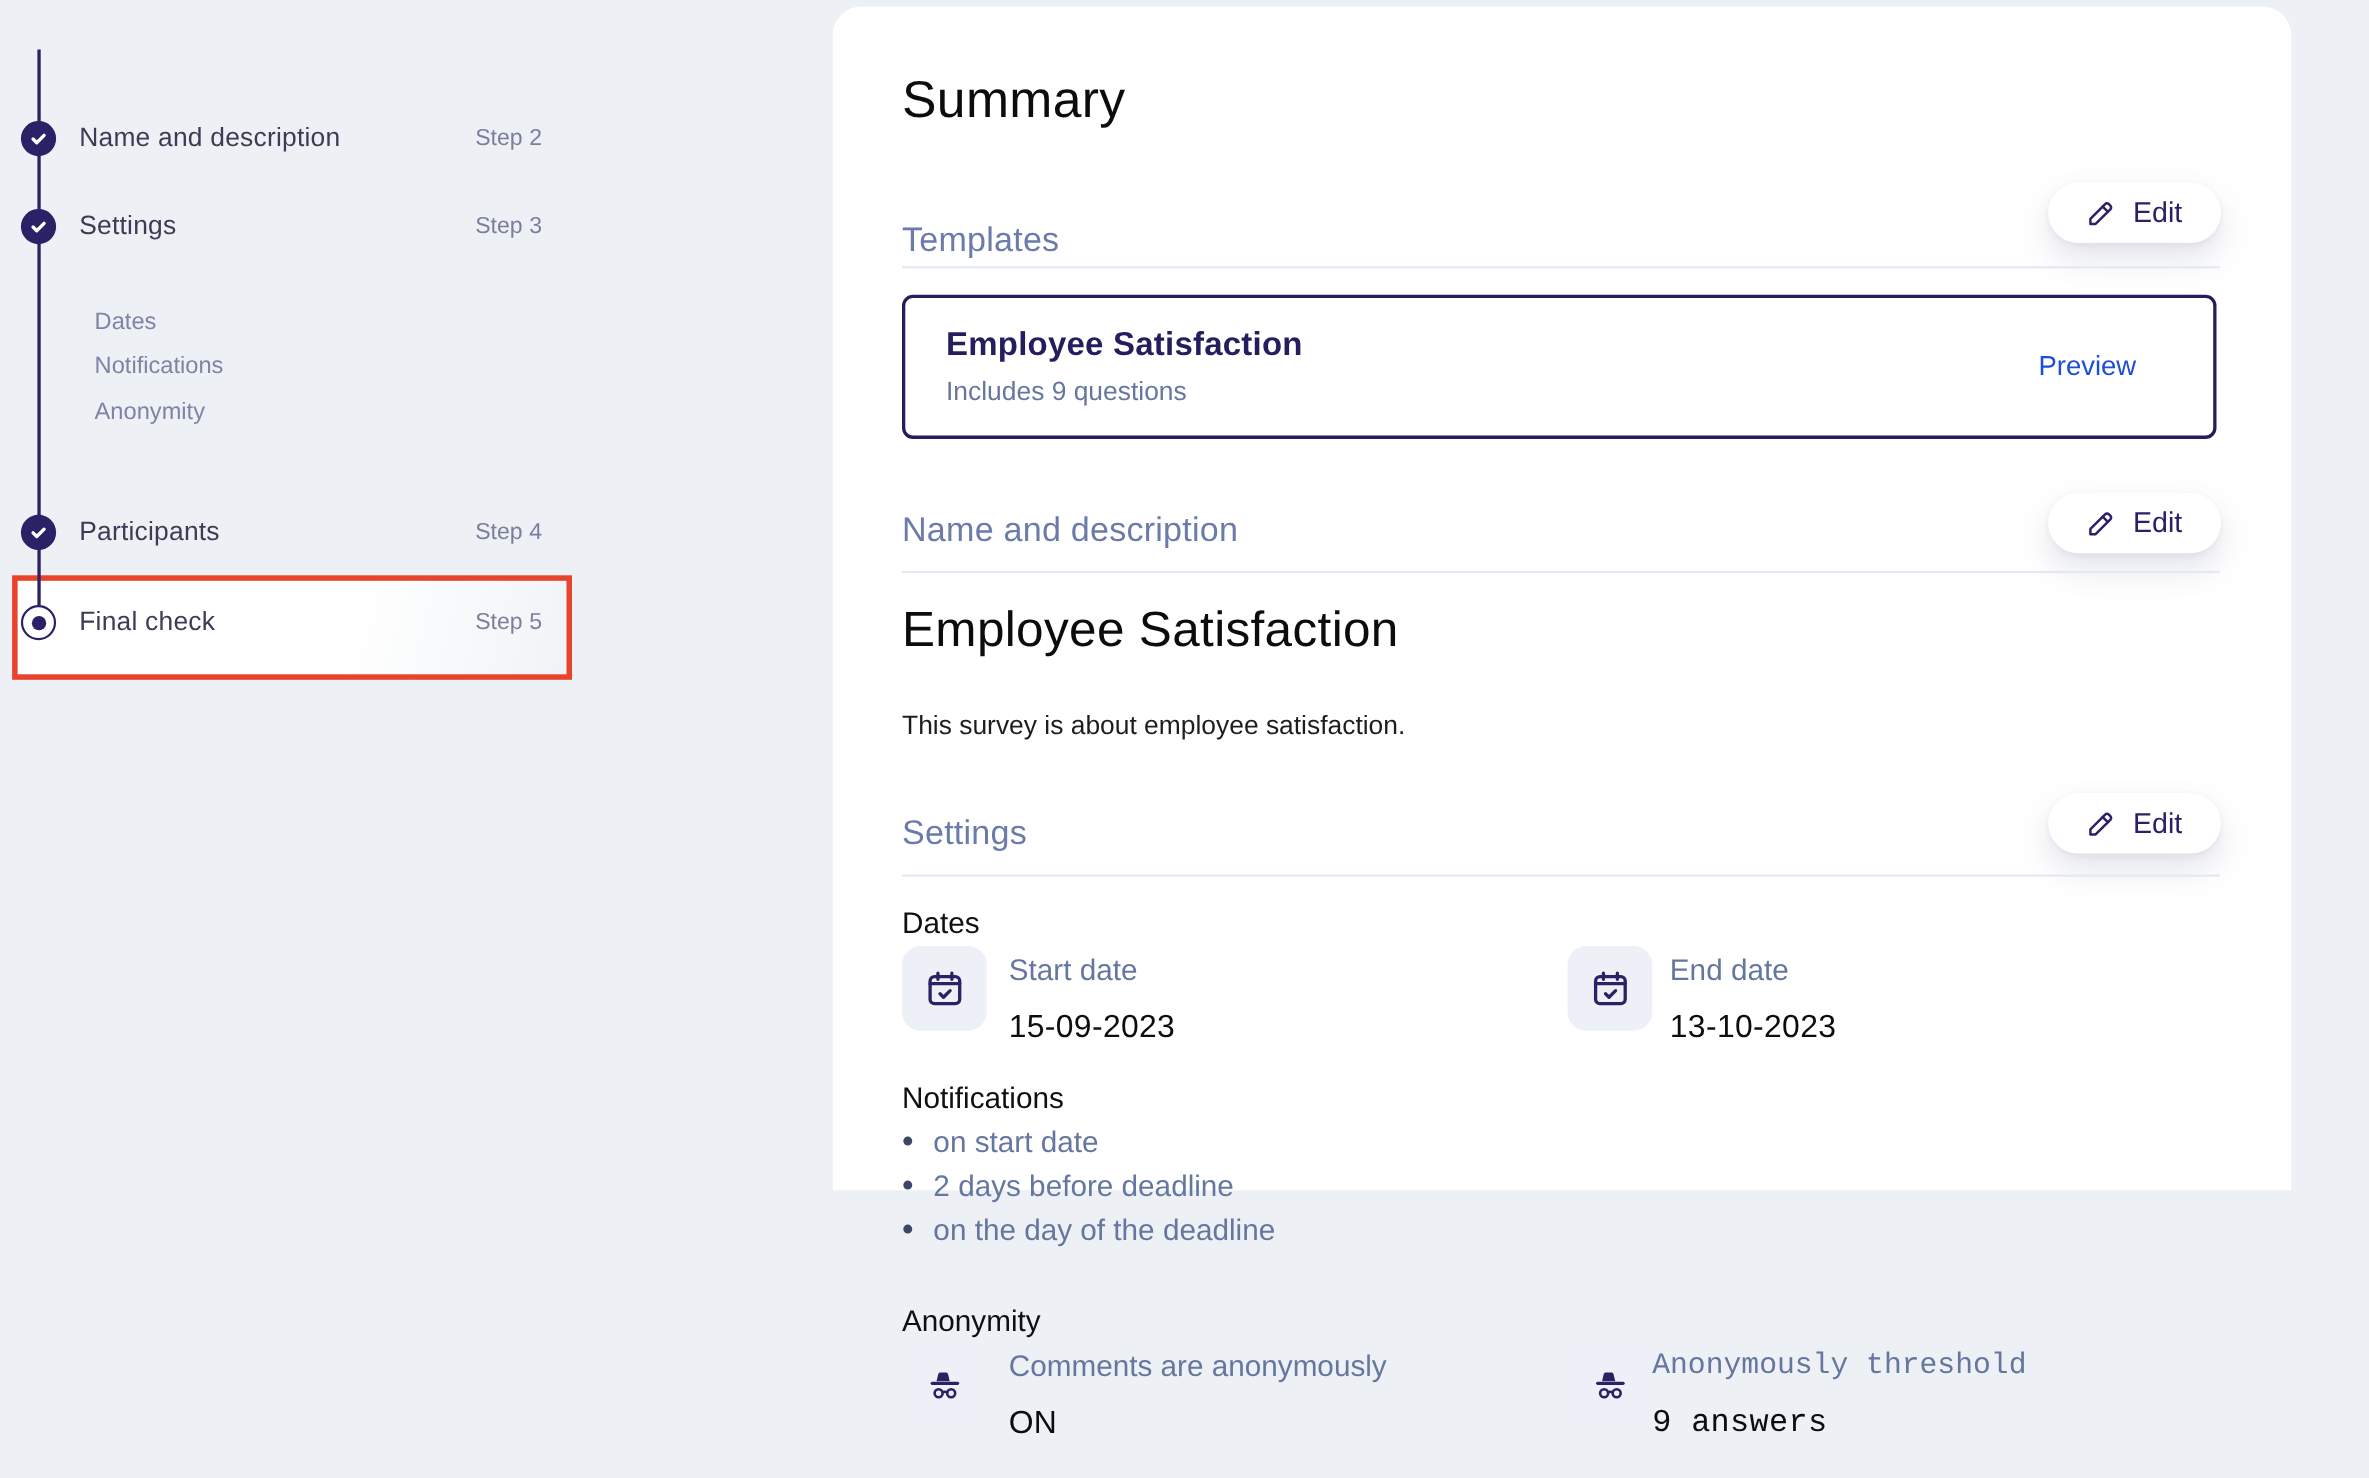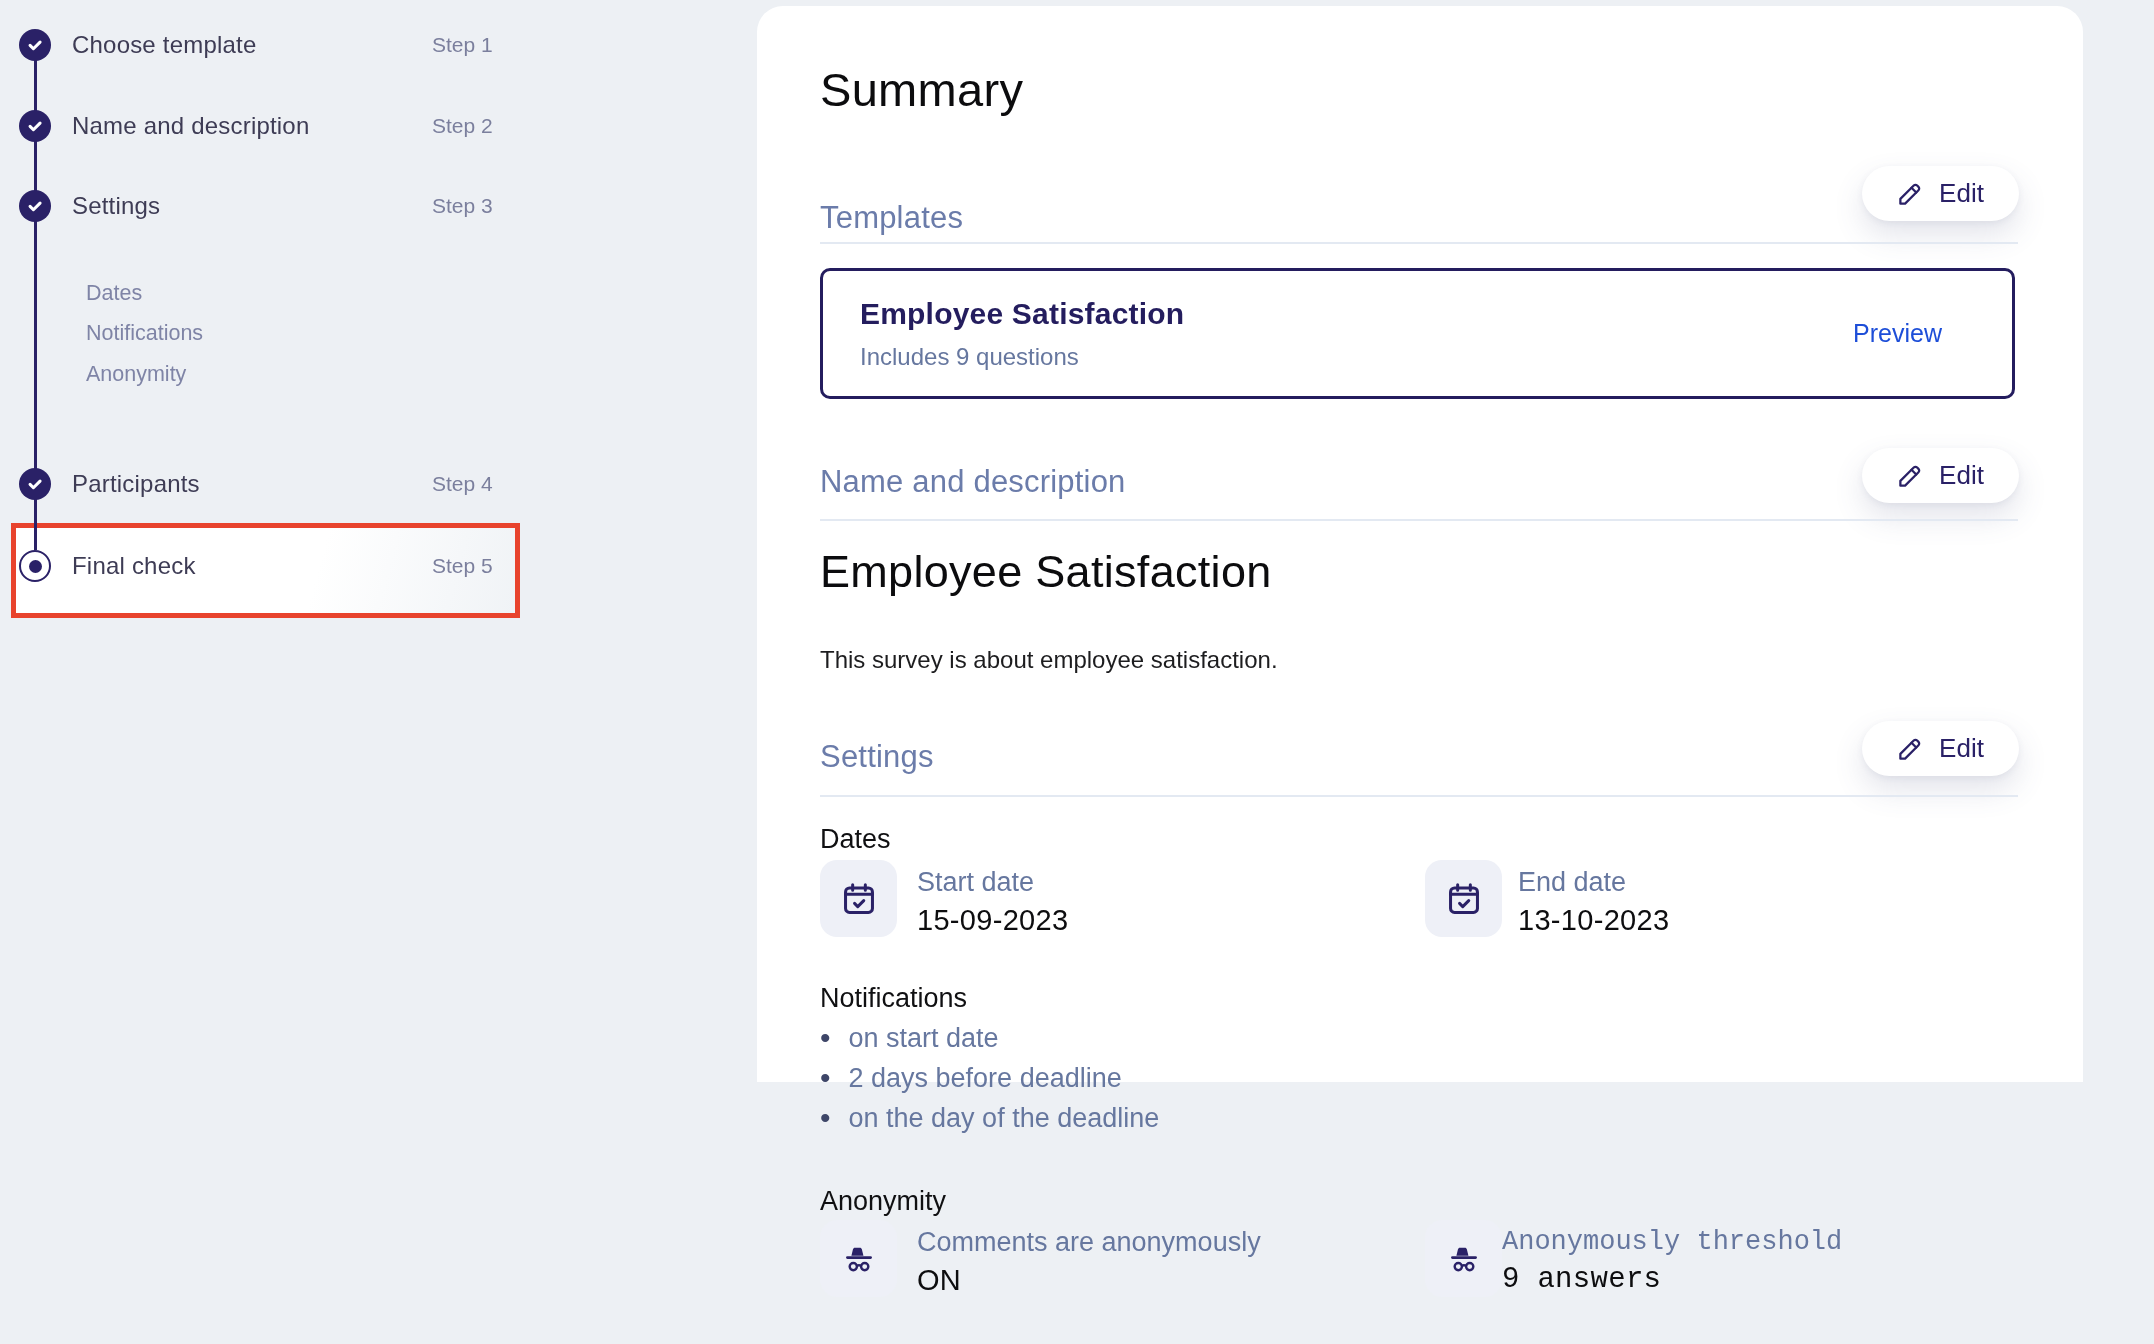--- a/index.html
+++ b/index.html
@@ -80,45 +80,36 @@
   .survey-name { left:63px; top:540px; font-size:45px; font-weight:500; color:#0c0c0e; letter-spacing:.3px; }
   .survey-desc { left:63px; top:640px; font-size:24px; color:#1d1d1f; }
 
   .group-label { left:63px; font-size:27px; font-weight:500; color:#101012; }
 
   .tile {
     width:77px; height:77px; border-radius:17px; background:#eef0f7;
     display:flex; align-items:center; justify-content:center;
   }
   .item-label { font-size:27px; color:#66779f; }
-  .item-value { font-size:29px; font-weight:500; color:#0d0d0f; margin-top:6px; letter-spacing:.3px; }
+  .item-value { font-size:29px; font-weight:500; color:#0d0d0f; margin-top:20px; letter-spacing:.3px; }
 
   .bullet-list { left:63px; top:1012px; list-style:none; }
   .bullet-list li { height:40px; font-size:27px; color:#66779f; display:flex; align-items:center; }
   .bullet-list .dot { color:#3e4668; font-size:30px; margin-right:18px; line-height:1; }
 
   svg { display:block; }
 </style>
 </head>
 <body>
 
 <div class="sidebar">
 
   <div class="highlight-box"></div>
   <div class="stepper-line"></div>
 
-  <div class="step-row" style="top:23px;">
-    <span class="circle done">
-      <svg width="32" height="32" viewBox="0 0 24 24">
-          <path d="M8.3 12.3l2.5 2.5 5-5" stroke="#ffffff" stroke-width="2.3" fill="none" stroke-linecap="round" stroke-linejoin="round"></path>
-        </svg>
-    </span>
-    <span class="lbl">Choose template</span>
-    <span class="num">Step 1</span>
-  </div>
 
   <div class="step-row" style="top:104px;">
     <span class="circle done">
       <svg width="32" height="32" viewBox="0 0 24 24">
           <path d="M8.3 12.3l2.5 2.5 5-5" stroke="#ffffff" stroke-width="2.3" fill="none" stroke-linecap="round" stroke-linejoin="round"></path>
         </svg>
     </span>
     <span class="lbl">Name and description</span>
     <span class="num">Step 2</span>
   </div>

